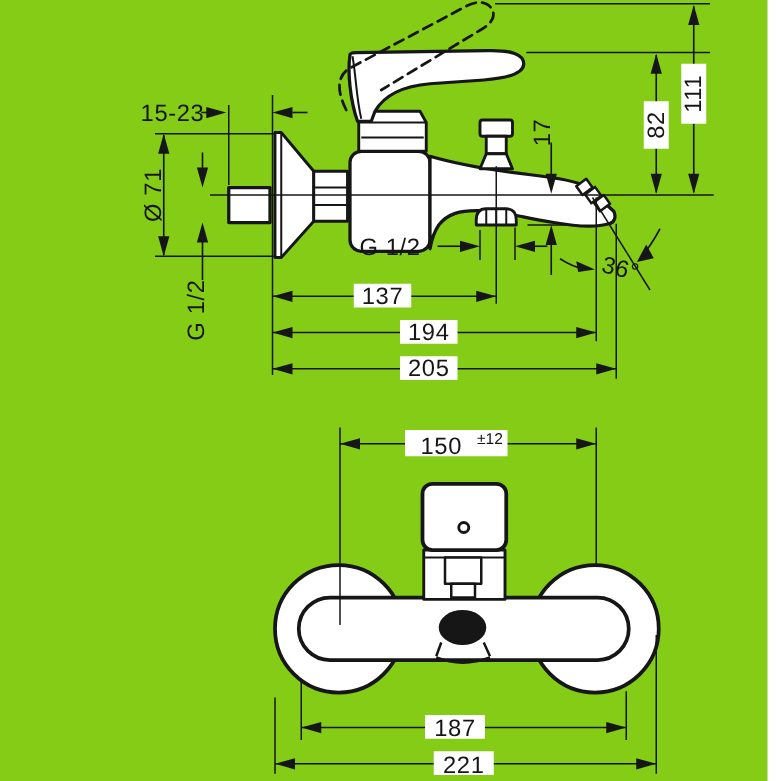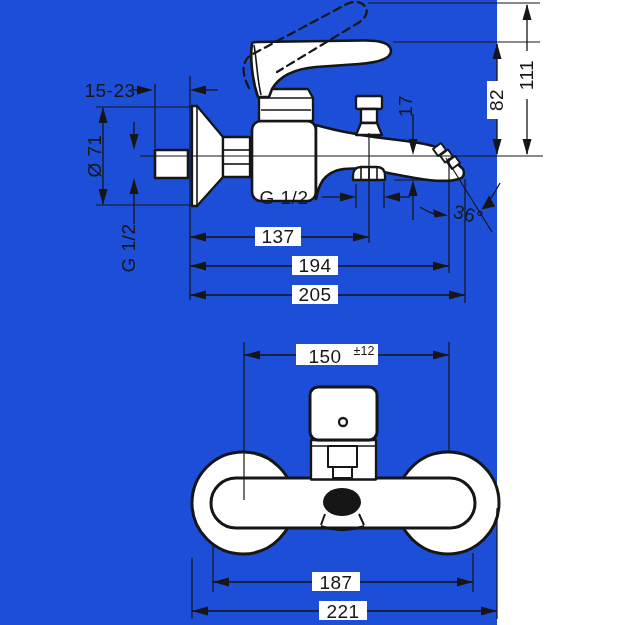--- a/index.html
+++ b/index.html
@@ -1,16 +1,16 @@
 <!DOCTYPE html>
 <html><head>
 <meta charset="utf-8">
 <style>
   html,body{margin:0;padding:0;background:#ffffff;}
-  .stage{width:497px;height:625px;position:relative;background:#1d4ed8;font-family:"Liberation Sans",sans-serif;}
+  .stage{width:586px;height:625px;position:relative;background:#84cc16;font-family:"Liberation Sans",sans-serif;padding-left:28px;}
   svg{display:block;}
   text{fill:#161616;font-family:"Liberation Sans",sans-serif;font-size:19px;letter-spacing:.5px;}
   text.small{font-size:12.5px;letter-spacing:0;}
   .outline{fill:#ffffff;stroke:#161616;stroke-width:2.6;stroke-linejoin:round;}
   .outline2{fill:#ffffff;stroke:#161616;stroke-width:2.3;stroke-linejoin:round;}
   .detail{fill:none;stroke:#161616;stroke-width:1.6;}
   .thin{fill:none;stroke:#161616;stroke-width:1.2;}
   .dim{fill:none;stroke:#161616;stroke-width:1.3;}
   .arrow{fill:#161616;stroke:none;}
   .dash{fill:none;stroke:#161616;stroke-width:2.2;stroke-dasharray:8 5;stroke-linecap:round;}

